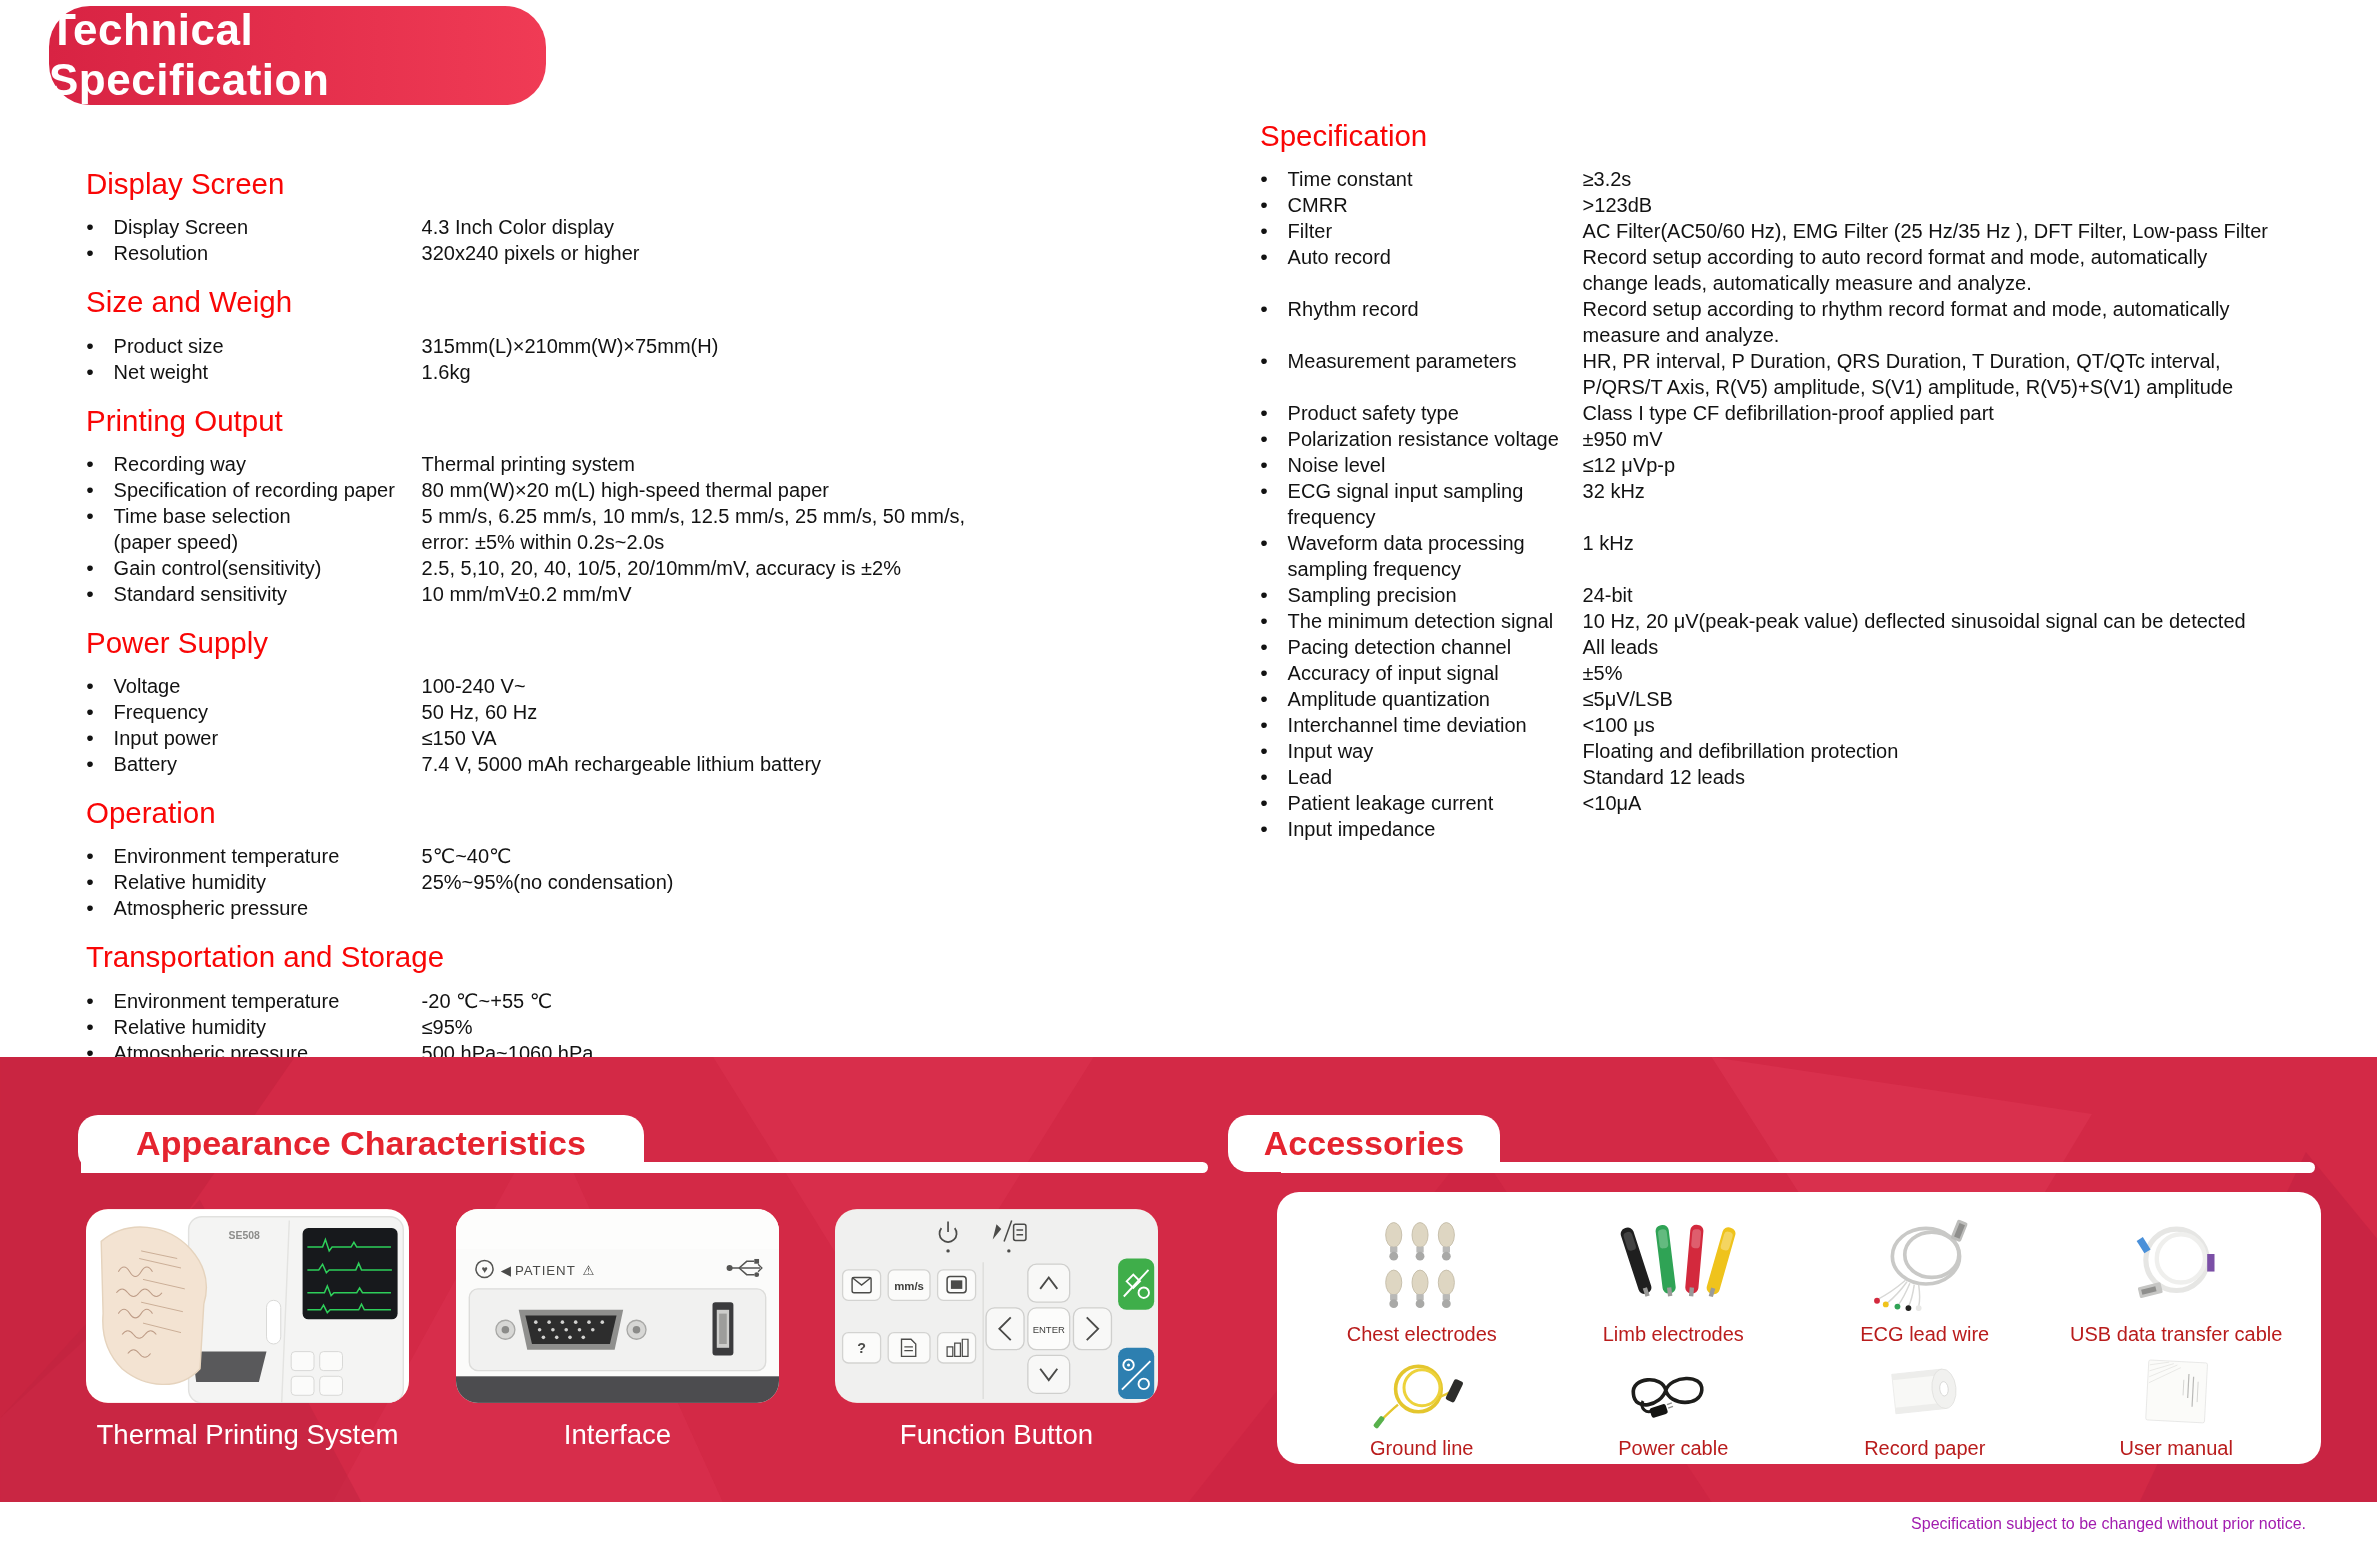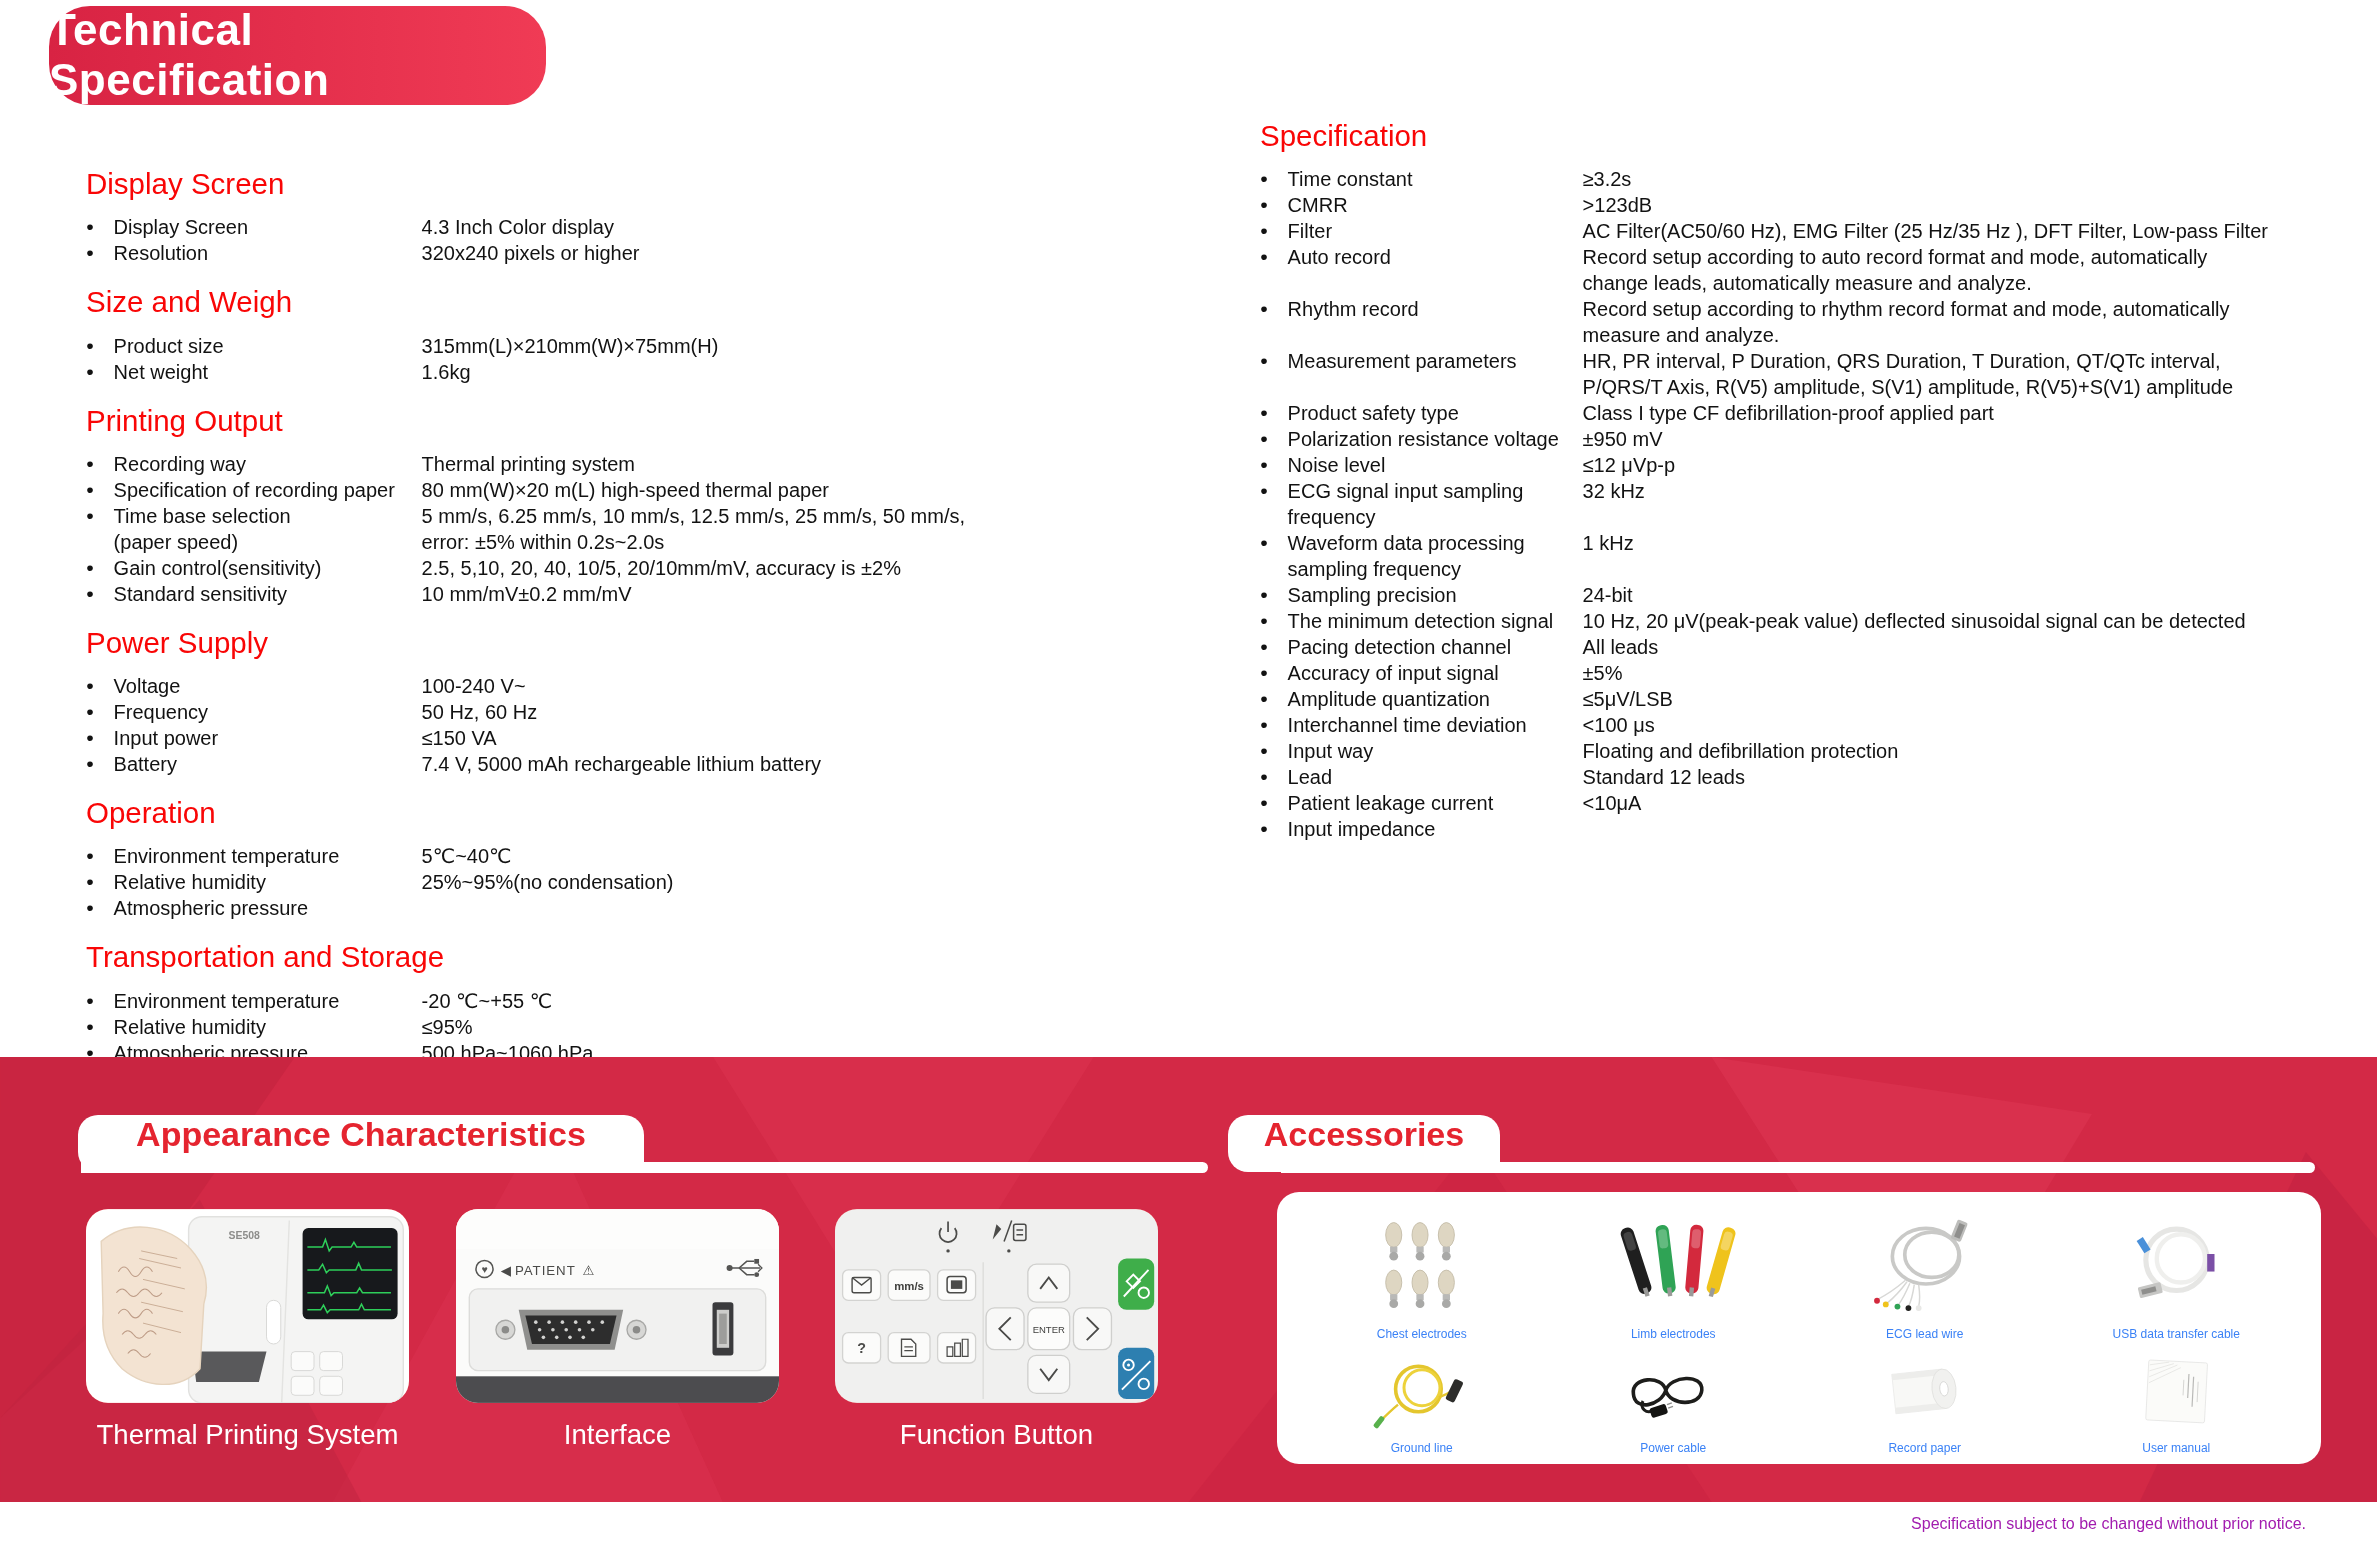--- a/index.html
+++ b/index.html
@@ -25,39 +25,39 @@
   .col-left  .spec-row .label { width:308px; flex:0 0 308px; }
   .col-right .spec-row .label { width:295px; flex:0 0 295px; }
   .col-left  .spec-row .value { width:689px; }
   .col-right .spec-row .value { width:689px; }
 
   
   .red-zone { position:absolute; left:0; top:1057px; width:2392px; height:445px; background:#d32946; overflow:hidden; }
   .red-zone svg.bgdeco { position:absolute; left:0; top:0; }
 
   .ribbon-box { position:absolute; top:58px; height:57px; background:#ffffff;
-    border-radius:20px 20px 0 20px; display:flex; align-items:flex-start; justify-content:center; z-index:2; }
+    border-radius:20px 20px 0 20px; display:flex; align-items:center; justify-content:center; z-index:2; }
   .ribbon-bar { position:absolute; top:105px; height:10.5px; background:#ffffff; border-radius:0 5.7px 5.7px 0; z-index:1; }
   .ribbon-title { color:#e5242f; font-size:34px; font-weight:bold; }
 
   .photo-card { position:absolute; top:152px; width:323px; height:194px; background:#ef4444;
     border-radius:22px; overflow:hidden; z-index:2; }
   .photo-card svg { display:block; width:100%; height:100%; }
   .card-caption { position:absolute; top:362px; width:323px; text-align:center;
     color:#ffffff; font-size:27.6px; font-weight:400; z-index:2; }
 
   .acc-panel { position:absolute; left:1277px; top:135px; width:1044px; height:272px;
     background:#ffffff; border-radius:22px; z-index:2;
     display:grid; grid-template-columns:repeat(4,1fr); grid-template-rows:143px 114px;
     padding:12.4px 19px 2.9px 19px; }
   .acc-cell { display:flex; flex-direction:column; align-items:center; justify-content:flex-end; }
   .acc-img { flex:1; width:100%; display:flex; align-items:center; justify-content:center; }
   .acc-img svg { width:209px; height:95px; }
   .acc-cell.small .acc-img svg { width:200px; height:78px; }
-  .acc-caption { font-size:12px; color:#3b82f6; line-height:21px; padding-bottom:2.9px; }
+  .acc-caption { font-size:20px; color:#b91c1c; line-height:21px; padding-bottom:2.9px; }
 
   .footer { position:absolute; left:0; top:1502px; width:2392px; height:40px; background:#ffffff; }
   .footer-note { position:absolute; right:86px; top:13.3px; font-size:16px; color:#a21caf; }
 </style>
 </head>
 <body>
 
 <div id="page">
 
   <div class="banner">

